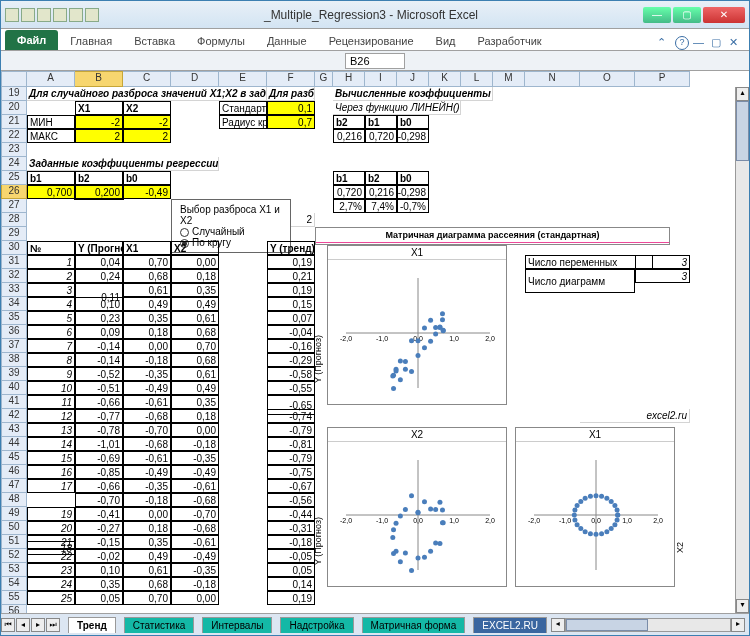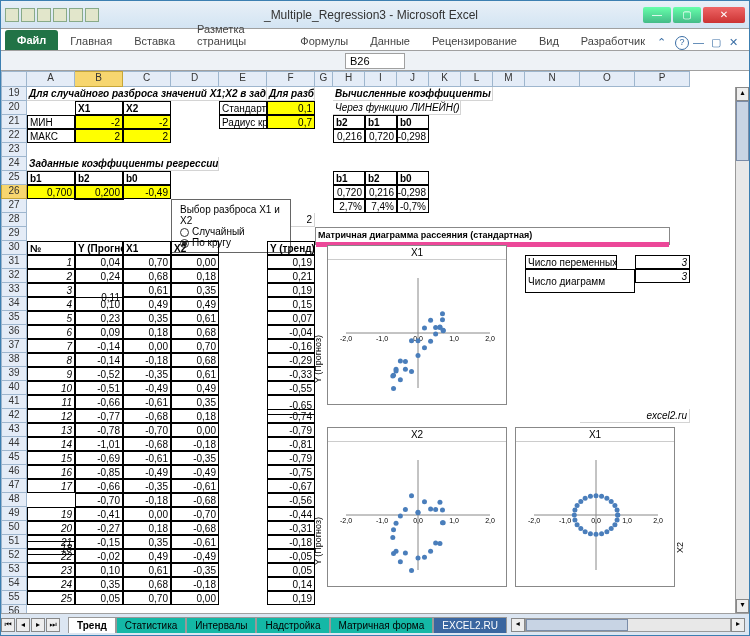--- a/index.html
+++ b/index.html
@@ -32,25 +32,25 @@
 .row-h.sel { background:#f7d66f; border-color:#c6a637; }
 .grid { position:absolute; top:16px; left:26px; font-size:10px; color:#000; }
 .cell { position:absolute; border-right:1px solid #d4d4d4; border-bottom:1px solid #d4d4d4; padding:0 2px; display:flex; align-items:center; overflow:hidden; white-space:nowrap; }
 .cell.bold { font-weight:bold; }
 .cell.italic { font-style:italic; }
 .cell.yellow { background:#ffff00; }
 .cell.right { justify-content:flex-end; }
 .cell.bord { border:1px solid #000; }
 .cell.sel { outline:2px solid #000; outline-offset:-1px;text-align:right; }
 .chart-box { position:absolute; background:#fff; border:1px solid #888; font-size:9px; }
-.chart-title { font-weight:bold; padding:2px; border-bottom:5px solid #ec4899; background:#fff; }
+.chart-title { text-align:center; font-weight:bold; padding:2px; border-bottom:1px solid #ec4899; background:#fff; }
 .chart-header { text-align:center; border-bottom:1px solid #ccc; padding:1px; font-size:10px; }
 .axis-label-v { position:absolute; writing-mode:vertical-rl; transform:rotate(180deg); font-size:9px; }
 .status-bar { height:22px; background:#dce6f2; border-top:1px solid #a0a0a0; display:flex; align-items:center; font-size:10px; }
-.sheet-tabs { display:flex; align-items:center; gap:0; padding-left:4px; }
+.sheet-tabs { display:flex; align-items:center; gap:8px; padding-left:4px; }
 .sheet-tab { padding:2px 8px; background:#14b8a6; border:1px solid #999; border-bottom:none; font-size:10px; cursor:pointer; }
 .sheet-tab.active { background:#fff; font-weight:bold; }
 .sheet-nav { display:flex; gap:1px; margin-right:4px; }
 .sheet-nav span { width:14px; height:14px; border:1px solid #888; background:#eee; display:flex; align-items:center; justify-content:center; font-size:8px; }
 .scroll-h { flex:1; display:flex; align-items:center; padding:0 4px; }
 .scroll-track { flex:1; height:14px; background:#e8e8e8; border:1px solid #999; position:relative; }
 .scroll-thumb { position:absolute; height:100%; background:#c8d4e4; border:1px solid #7a8ca8; }
 .opt-box { position:absolute; border:1px solid #666; font-size:10px; padding:4px 8px; background:#fff; }
 .radio { width:9px; height:9px; border:1px solid #333; border-radius:50%; display:inline-block; vertical-align:middle; margin-right:3px; position:relative; }
 .radio.on::after { content:''; position:absolute; width:5px; height:5px; background:#333; border-radius:50%; top:1px; left:1px; }
@@ -73,21 +73,20 @@
       <div class="win-btn win-min">—</div>
       <div class="win-btn win-max">▢</div>
       <div class="win-btn win-close">✕</div>
     </div>
   </div>
 
   <div class="ribbon-tabs">
     <div class="ribbon-tab file">Файл</div>
     <div class="ribbon-tab">Главная</div>
     <div class="ribbon-tab">Вставка</div>
-    <div class="ribbon-tab">Разметка страницы</div>
     <div class="ribbon-tab">Формулы</div>
     <div class="ribbon-tab">Данные</div>
     <div class="ribbon-tab">Рецензирование</div>
     <div class="ribbon-tab">Вид</div>
     <div class="ribbon-tab">Разработчик</div>
     <div class="ribbon-help">
       <span>⌃</span>
       <span style="color:#3a6ea5;border:1px solid #3a6ea5;border-radius:50%;text-align:center;font-size:9px;">?</span>
       <span>—</span>
       <span>▢</span>
@@ -250,21 +249,21 @@
         <div class="cell right bord" style="left: 240px; top: 252px; width: 48px; height: 14px;">-0,16</div>
         <div class="cell right italic bord" style="left: 0px; top: 266px; width: 48px; height: 14px;">8</div>
         <div class="cell right bord" style="left: 48px; top: 266px; width: 48px; height: 14px;">-0,14</div>
         <div class="cell right bord" style="left: 96px; top: 266px; width: 48px; height: 14px;">-0,18</div>
         <div class="cell right bord" style="left: 144px; top: 266px; width: 48px; height: 14px;">0,68</div>
         <div class="cell right bord" style="left: 240px; top: 266px; width: 48px; height: 14px;">-0,29</div>
         <div class="cell right italic bord" style="left: 0px; top: 280px; width: 48px; height: 14px;">9</div>
         <div class="cell right bord" style="left: 48px; top: 280px; width: 48px; height: 14px;">-0,52</div>
         <div class="cell right bord" style="left: 96px; top: 280px; width: 48px; height: 14px;">-0,35</div>
         <div class="cell right bord" style="left: 144px; top: 280px; width: 48px; height: 14px;">0,61</div>
-        <div class="cell right bord" style="left: 240px; top: 280px; width: 48px; height: 14px;">-0,33</div>
+        <div class="cell right bord" style="left: 240px; top: 280px; width: 48px; height: 14px;">-0,58</div>
         <div class="cell right italic bord" style="left: 0px; top: 294px; width: 48px; height: 14px;">10</div>
         <div class="cell right bord" style="left: 48px; top: 294px; width: 48px; height: 14px;">-0,51</div>
         <div class="cell right bord" style="left: 96px; top: 294px; width: 48px; height: 14px;">-0,49</div>
         <div class="cell right bord" style="left: 144px; top: 294px; width: 48px; height: 14px;">0,49</div>
         <div class="cell right bord" style="left: 240px; top: 294px; width: 48px; height: 14px;">-0,55</div>
         <div class="cell right italic bord" style="left: 0px; top: 308px; width: 48px; height: 14px;">11</div>
         <div class="cell right bord" style="left: 48px; top: 308px; width: 48px; height: 14px;">-0,66</div>
         <div class="cell right bord" style="left: 96px; top: 308px; width: 48px; height: 14px;">-0,61</div>
         <div class="cell right bord" style="left: 144px; top: 308px; width: 48px; height: 14px;">0,35</div>
         <div class="cell right bord" style="left: 240px; top: 308px; width: 48px; height: 20px;">-0,65</div>
@@ -334,21 +333,21 @@
         <div class="cell right bord" style="left: 144px; top: 490px; width: 48px; height: 14px;">-0,18</div>
         <div class="cell right bord" style="left: 240px; top: 490px; width: 48px; height: 14px;">0,14</div>
         <div class="cell right italic bord" style="left: 0px; top: 504px; width: 48px; height: 14px;">25</div>
         <div class="cell right bord" style="left: 48px; top: 504px; width: 48px; height: 14px;">0,05</div>
         <div class="cell right bord" style="left: 96px; top: 504px; width: 48px; height: 14px;">0,70</div>
         <div class="cell right bord" style="left: 144px; top: 504px; width: 48px; height: 14px;">0,00</div>
         <div class="cell right bord" style="left: 240px; top: 504px; width: 48px; height: 14px;">0,19</div>
         <div class="chart-box" style="left: 288px; top: 140px; width: 355px; height: 18px;">
           <div class="chart-title">Матричная диаграмма рассеяния (стандартная)</div>
         </div>
-        <div class="cell bord" style="left: 498px; top: 168px; width: 92px; height: 14px;">Число переменных</div>
+        <div class="cell bord" style="left: 498px; top: 168px; width: 128px; height: 14px;">Число переменных</div>
         <div class="cell right italic bord" style="left: 608px; top: 168px; width: 55px; height: 14px;">3</div>
         <div class="cell bord" style="left: 498px; top: 182px; width: 110px; height: 24px;">Число диаграмм</div>
         <div class="cell right italic bord" style="left: 608px; top: 182px; width: 55px; height: 14px;">3</div>
         <div class="axis-label-v" style="left: 286px; top: 196px; height: 100px;">Y (Прогноз)</div>
         <div class="axis-label-v" style="left: 286px; top: 378px; height: 100px;">Y (Прогноз)</div>
         <div class="cell italic right" style="left: 553px; top: 322px; width: 110px; height: 14px;">excel2.ru</div>
         <div class="chart-box" style="left: 300px; top: 158px; width: 180px; height: 160px;"><div class="chart-header">X1</div><svg width="180" height="146">
             <line x1="18" x2="162" y1="73" y2="73" stroke="#888"></line>
             <line x1="90" x2="90" y1="128" y2="18" stroke="#888"></line>
             <text x="18" y="81" font-size="7" text-anchor="middle">-2,0</text>

